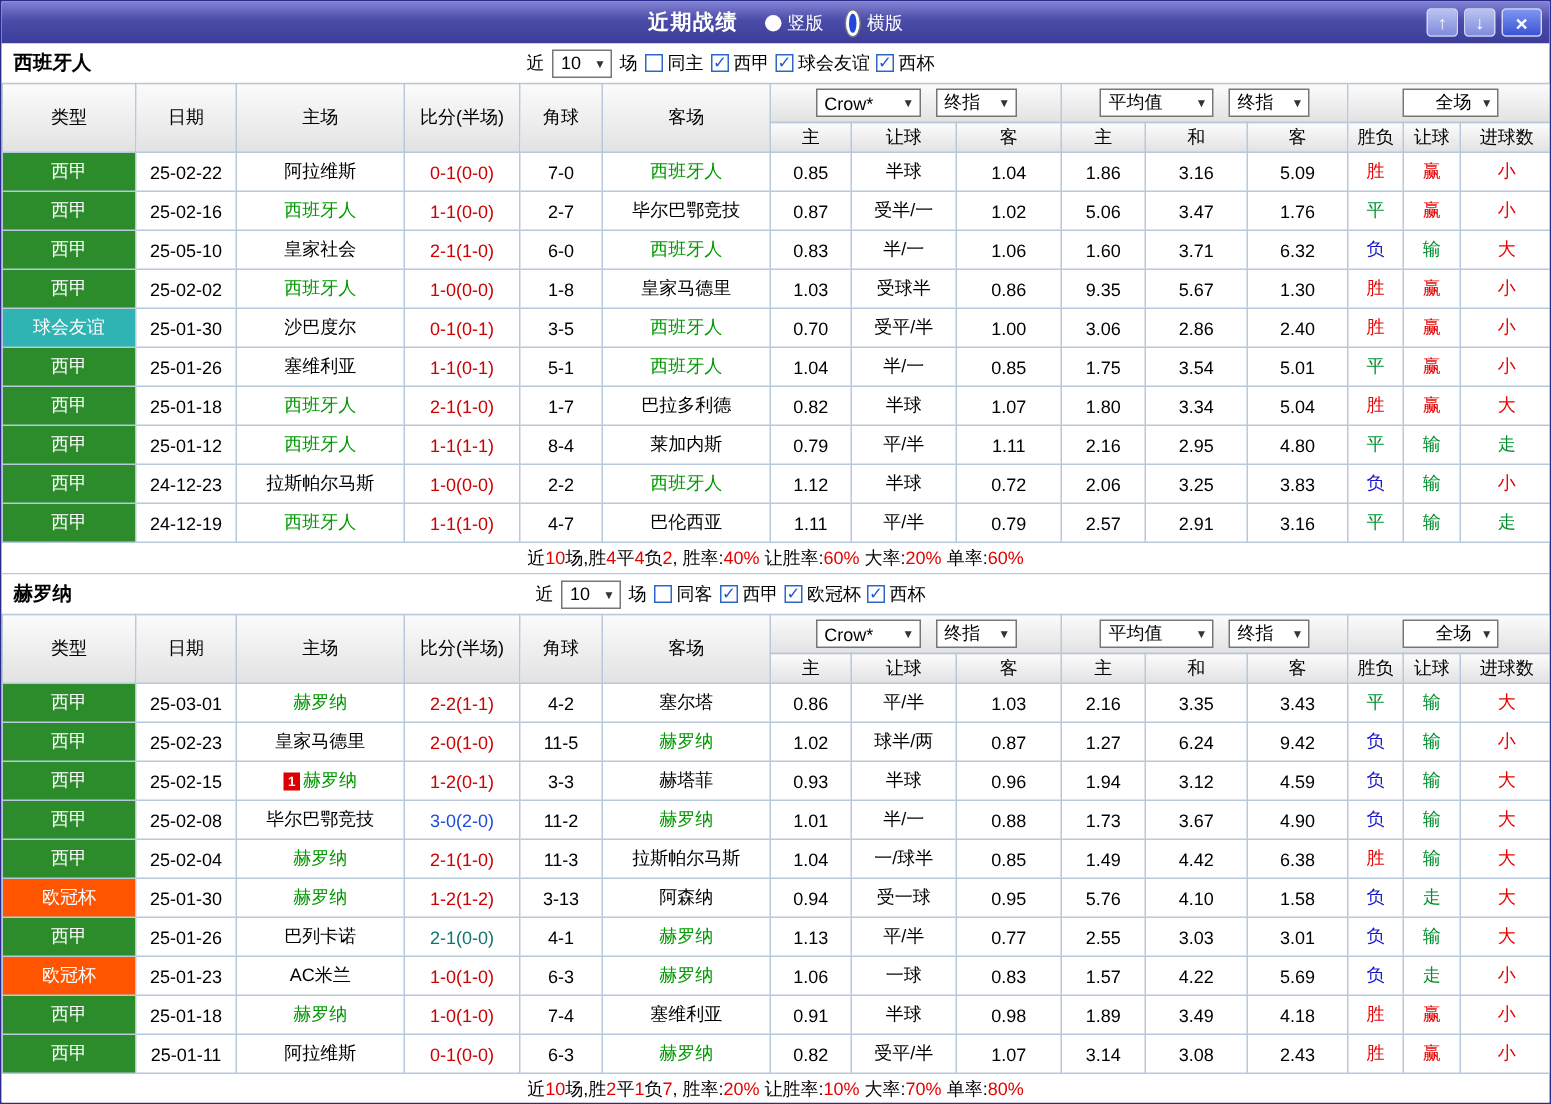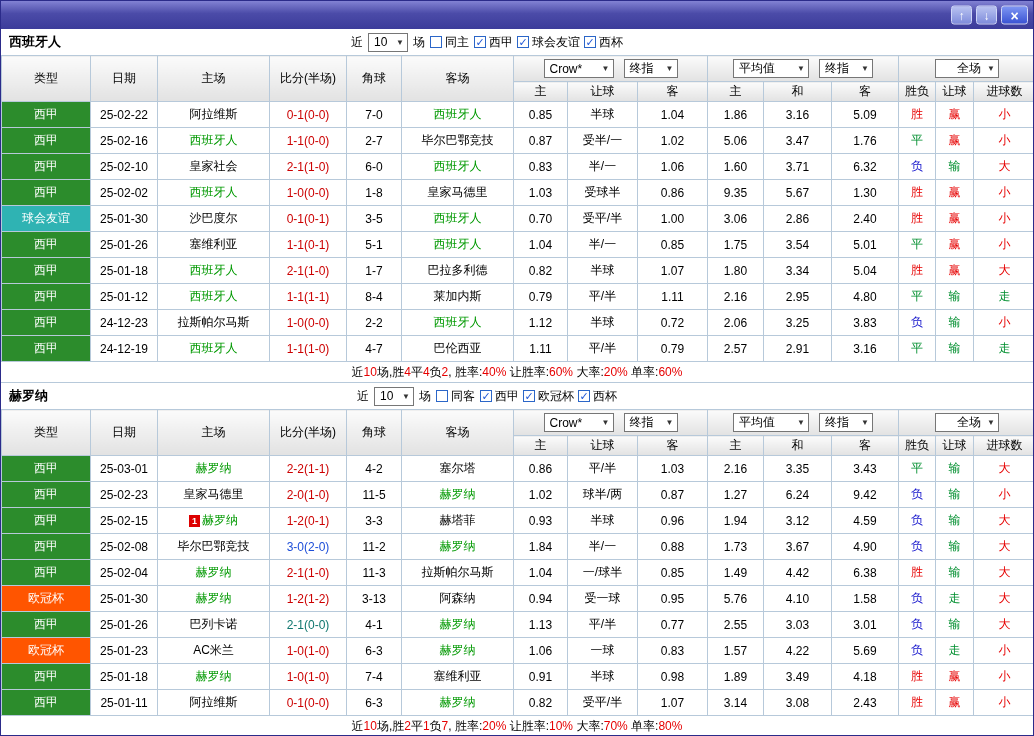--- a/index.html
+++ b/index.html
@@ -45,20 +45,33 @@
   .w12{width:37px}.w13{width:38px}.w14{width:62px}
   .badge{display:inline-block;background:#dd0000;color:#fff;font-size:9px;min-width:11px;height:12px;line-height:12px;margin-right:2px;font-weight:bold;}
   .summary{height:21px;display:flex;align-items:center;justify-content:center;border-bottom:1px solid #b7c9da;background:#fff;}
   .summary span{white-space:pre;}
 </style>
 </head>
 <body>
 
 <div class="window">
   <div class="topbar">
+    <div class="tb-center">
+      <span class="title">近期战绩</span>
+      <span class="radios">
+          <label class="radio-item">
+            <span class="radio-circle"></span>
+            <span>竖版</span>
+          </label>
+          <label class="radio-item">
+            <span class="radio-circle sel"></span>
+            <span>横版</span>
+          </label>
+        </span>
+    </div>
     <div class="tb-right">
       <button class="btn nav">
           <span>↑</span>
         </button>
       <button class="btn nav">
           <span>↓</span>
         </button>
       <button class="btn close">
           <span>×</span>
         </button>
@@ -196,21 +209,21 @@
               <td>1.02</td>
               <td>5.06</td>
               <td>3.47</td>
               <td>1.76</td>
               <td style="color: rgb(0, 143, 47);">平</td>
               <td style="color: rgb(230, 0, 0);">赢</td>
               <td style="color: rgb(230, 0, 0);">小</td>
             </tr>
             <tr>
               <td style="background: rgb(44, 140, 44); color: rgb(255, 255, 255);">西甲</td>
-              <td>25-02-10</td>
+              <td>25-05-10</td>
               <td><span>皇家社会</span></td>
               <td style="color: rgb(204, 0, 0);">2-1(1-0)</td>
               <td>6-0</td>
               <td><span style="color: rgb(0, 153, 0);">西班牙人</span></td>
               <td>0.83</td>
               <td>半/一</td>
               <td>1.06</td>
               <td>1.60</td>
               <td>3.71</td>
               <td>6.32</td>
@@ -512,21 +525,21 @@
               <td style="color: rgb(0, 143, 47);">输</td>
               <td style="color: rgb(230, 0, 0);">大</td>
             </tr>
             <tr>
               <td style="background: rgb(44, 140, 44); color: rgb(255, 255, 255);">西甲</td>
               <td>25-02-08</td>
               <td><span>毕尔巴鄂竞技</span></td>
               <td style="color: #1d4ed8;">3-0(2-0)</td>
               <td>11-2</td>
               <td><span style="color: rgb(0, 153, 0);">赫罗纳</span></td>
-              <td>1.84</td>
+              <td>1.01</td>
               <td>半/一</td>
               <td>0.88</td>
               <td>1.73</td>
               <td>3.67</td>
               <td>4.90</td>
               <td style="color: rgb(20, 20, 204);">负</td>
               <td style="color: rgb(0, 143, 47);">输</td>
               <td style="color: rgb(230, 0, 0);">大</td>
             </tr>
             <tr>

